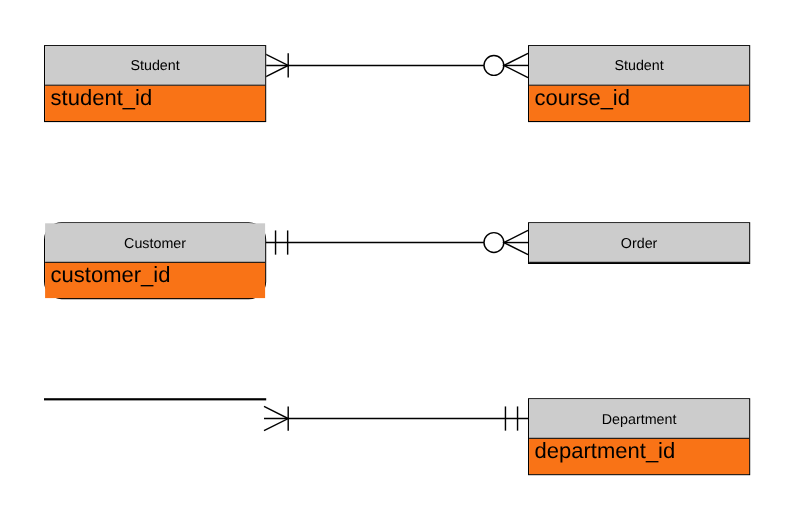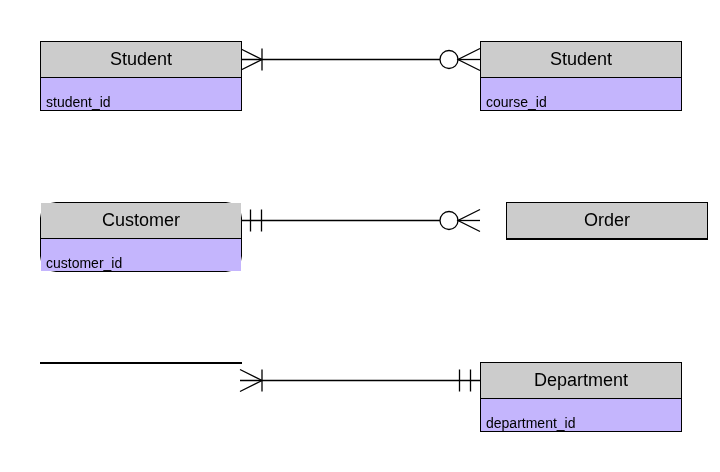--- a/index.html
+++ b/index.html
@@ -41,37 +41,37 @@
     background: #ffffff;
     box-sizing: content-box;
   }
   .entity-header {
     height: 35px;
     background: #cccccc;
     border-bottom: 1px solid #000000;
     display: flex;
     align-items: center;
     justify-content: center;
-    font-size: 18px;
+    font-size: 13px;
     color: #000000;
   }
   .entity-row {
     height: 32px;
     display: flex;
-    align-items: flex-end;
+    align-items: flex-start;
     padding-left: 5px;
-    font-size: 14px;
+    font-size: 20px;
     color: #000000;
-    background: #c4b5fd;
+    background: #f97316;
   }
   
   .pos-student    { left: 40px;  top: 41px;  }
   .pos-course     { left: 480px; top: 41px;  }
   .pos-customer   { left: 40px;  top: 202px; border-radius: 16px; }
-  .pos-order      { left: 506px; top: 202px; }
+  .pos-order      { left: 480px; top: 202px; }
   .pos-employee   { left: 40px;  top: 362px; }
   .pos-department { left: 480px; top: 362px; }
 </style>
 </head>
 <body>
 
 <div class="canvas">
 
   <svg class="connectors" viewBox="0 0 720 472" xmlns="http://www.w3.org/2000/svg">
 

